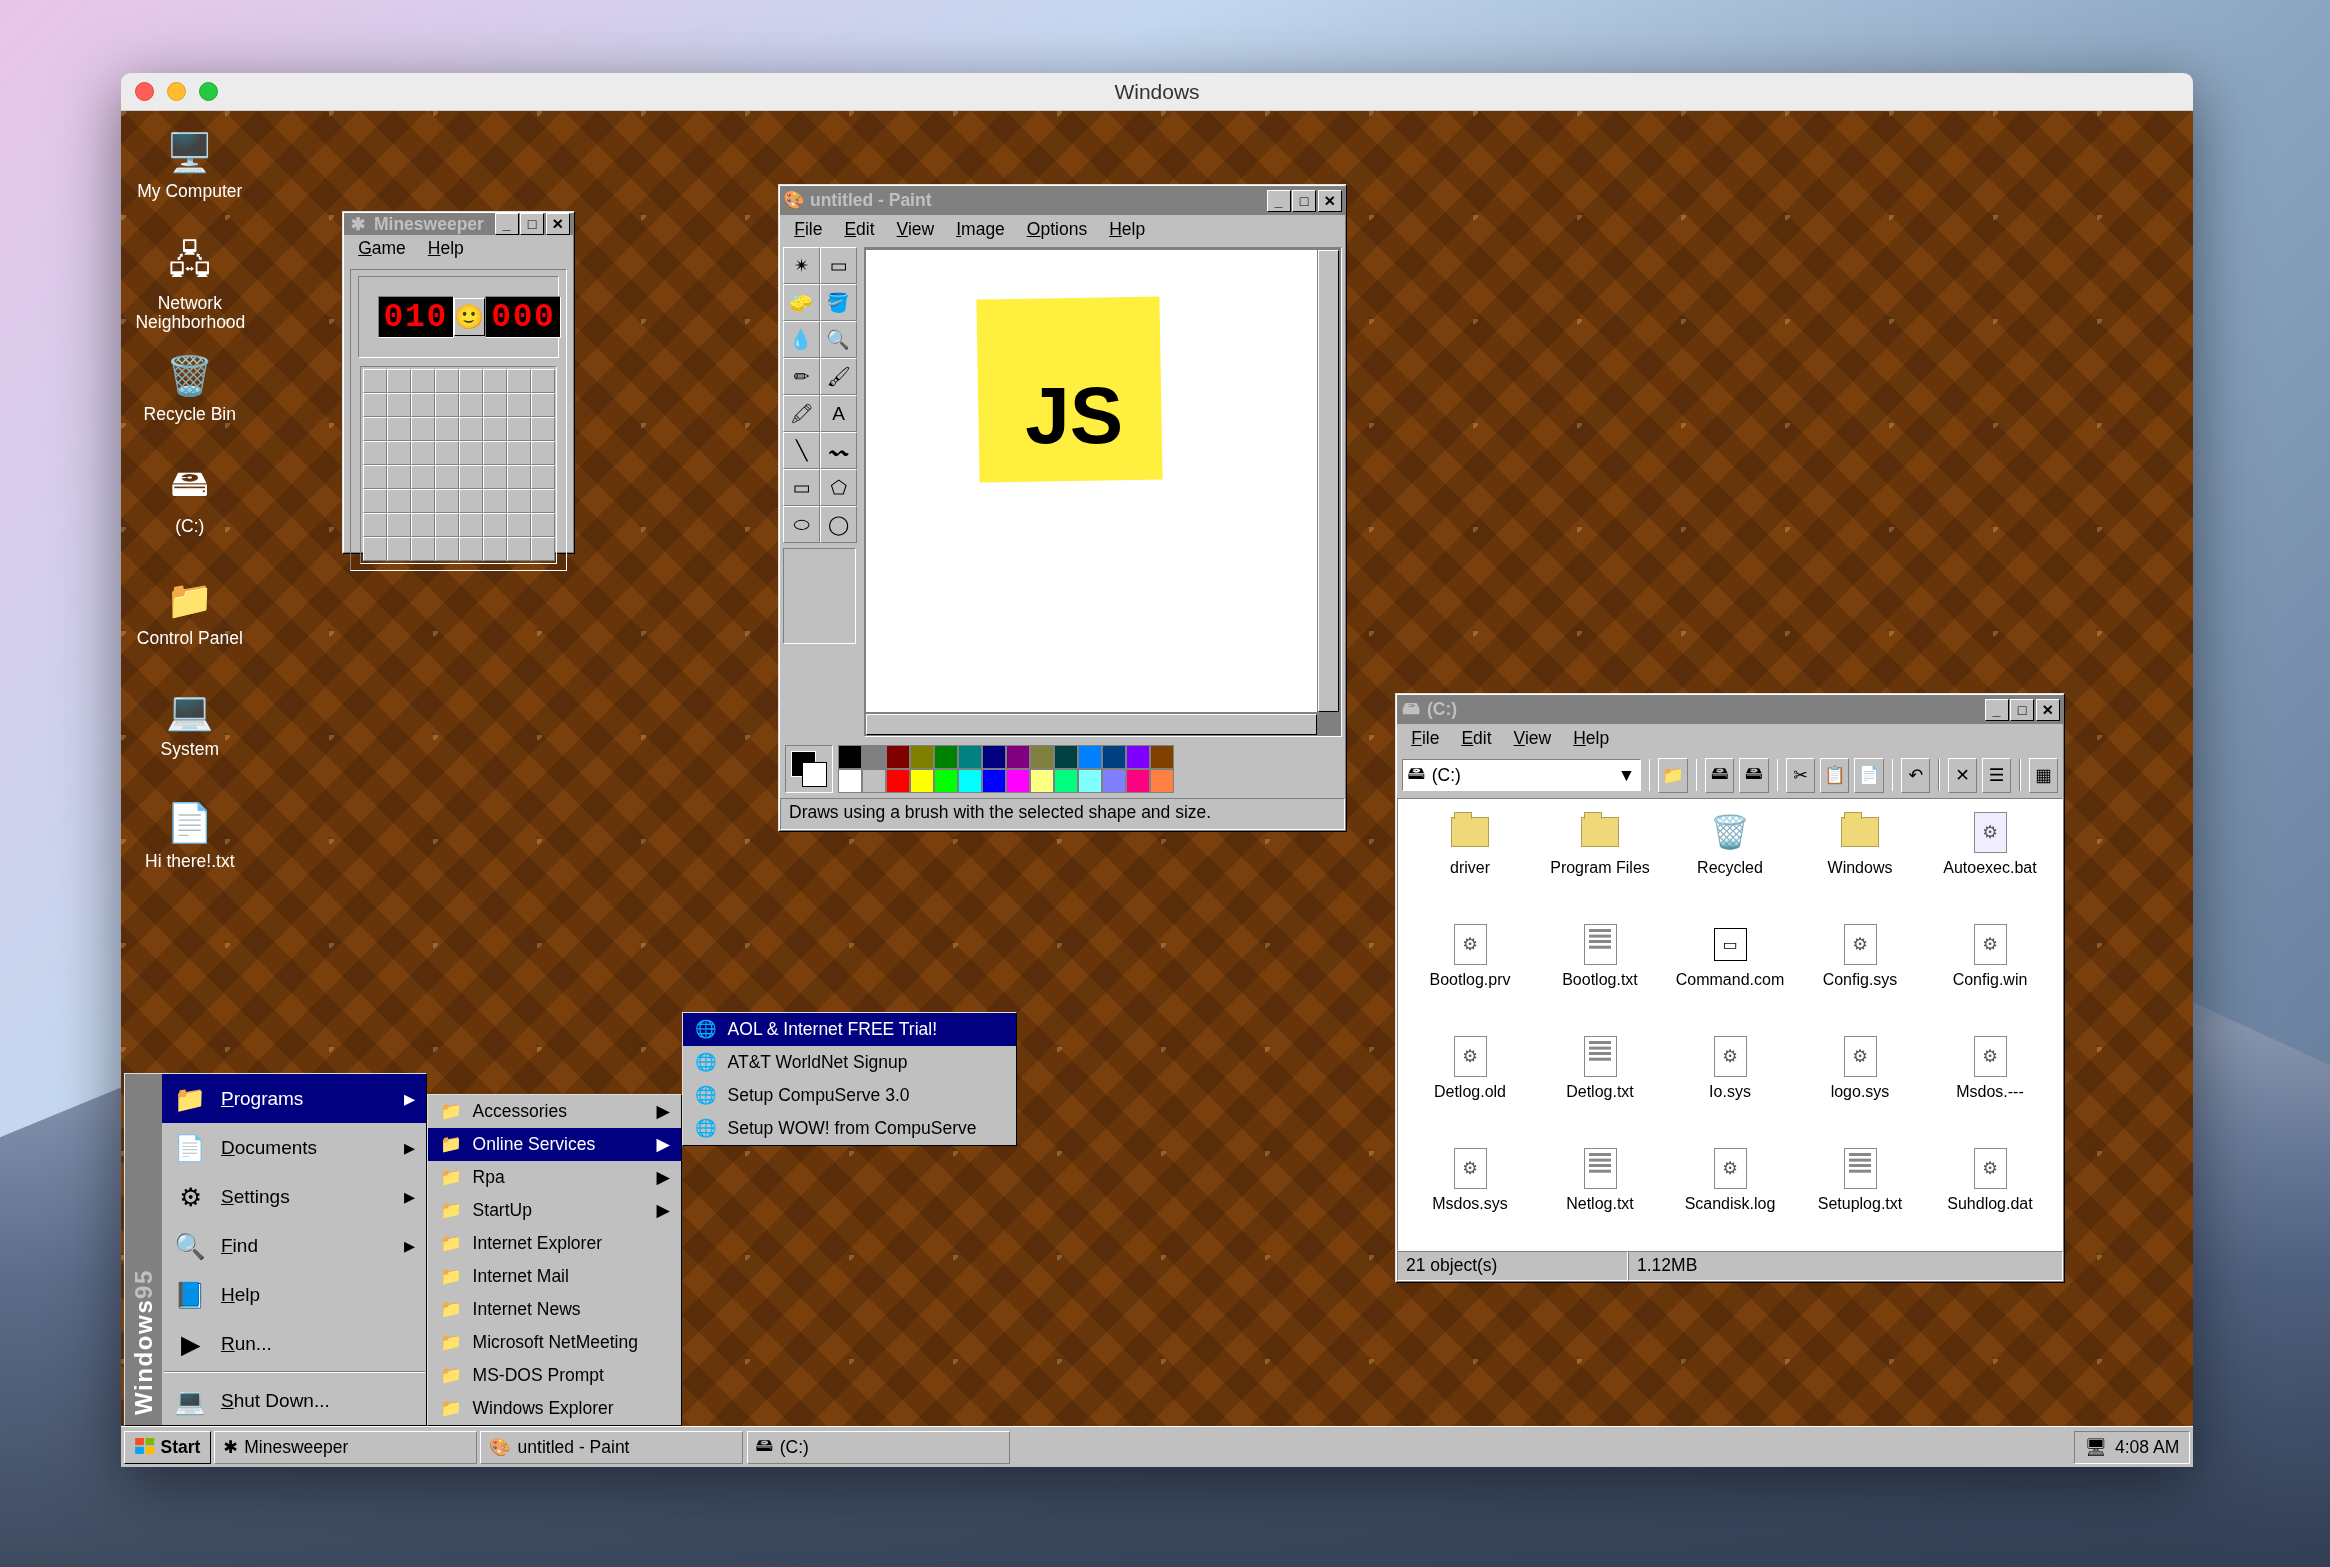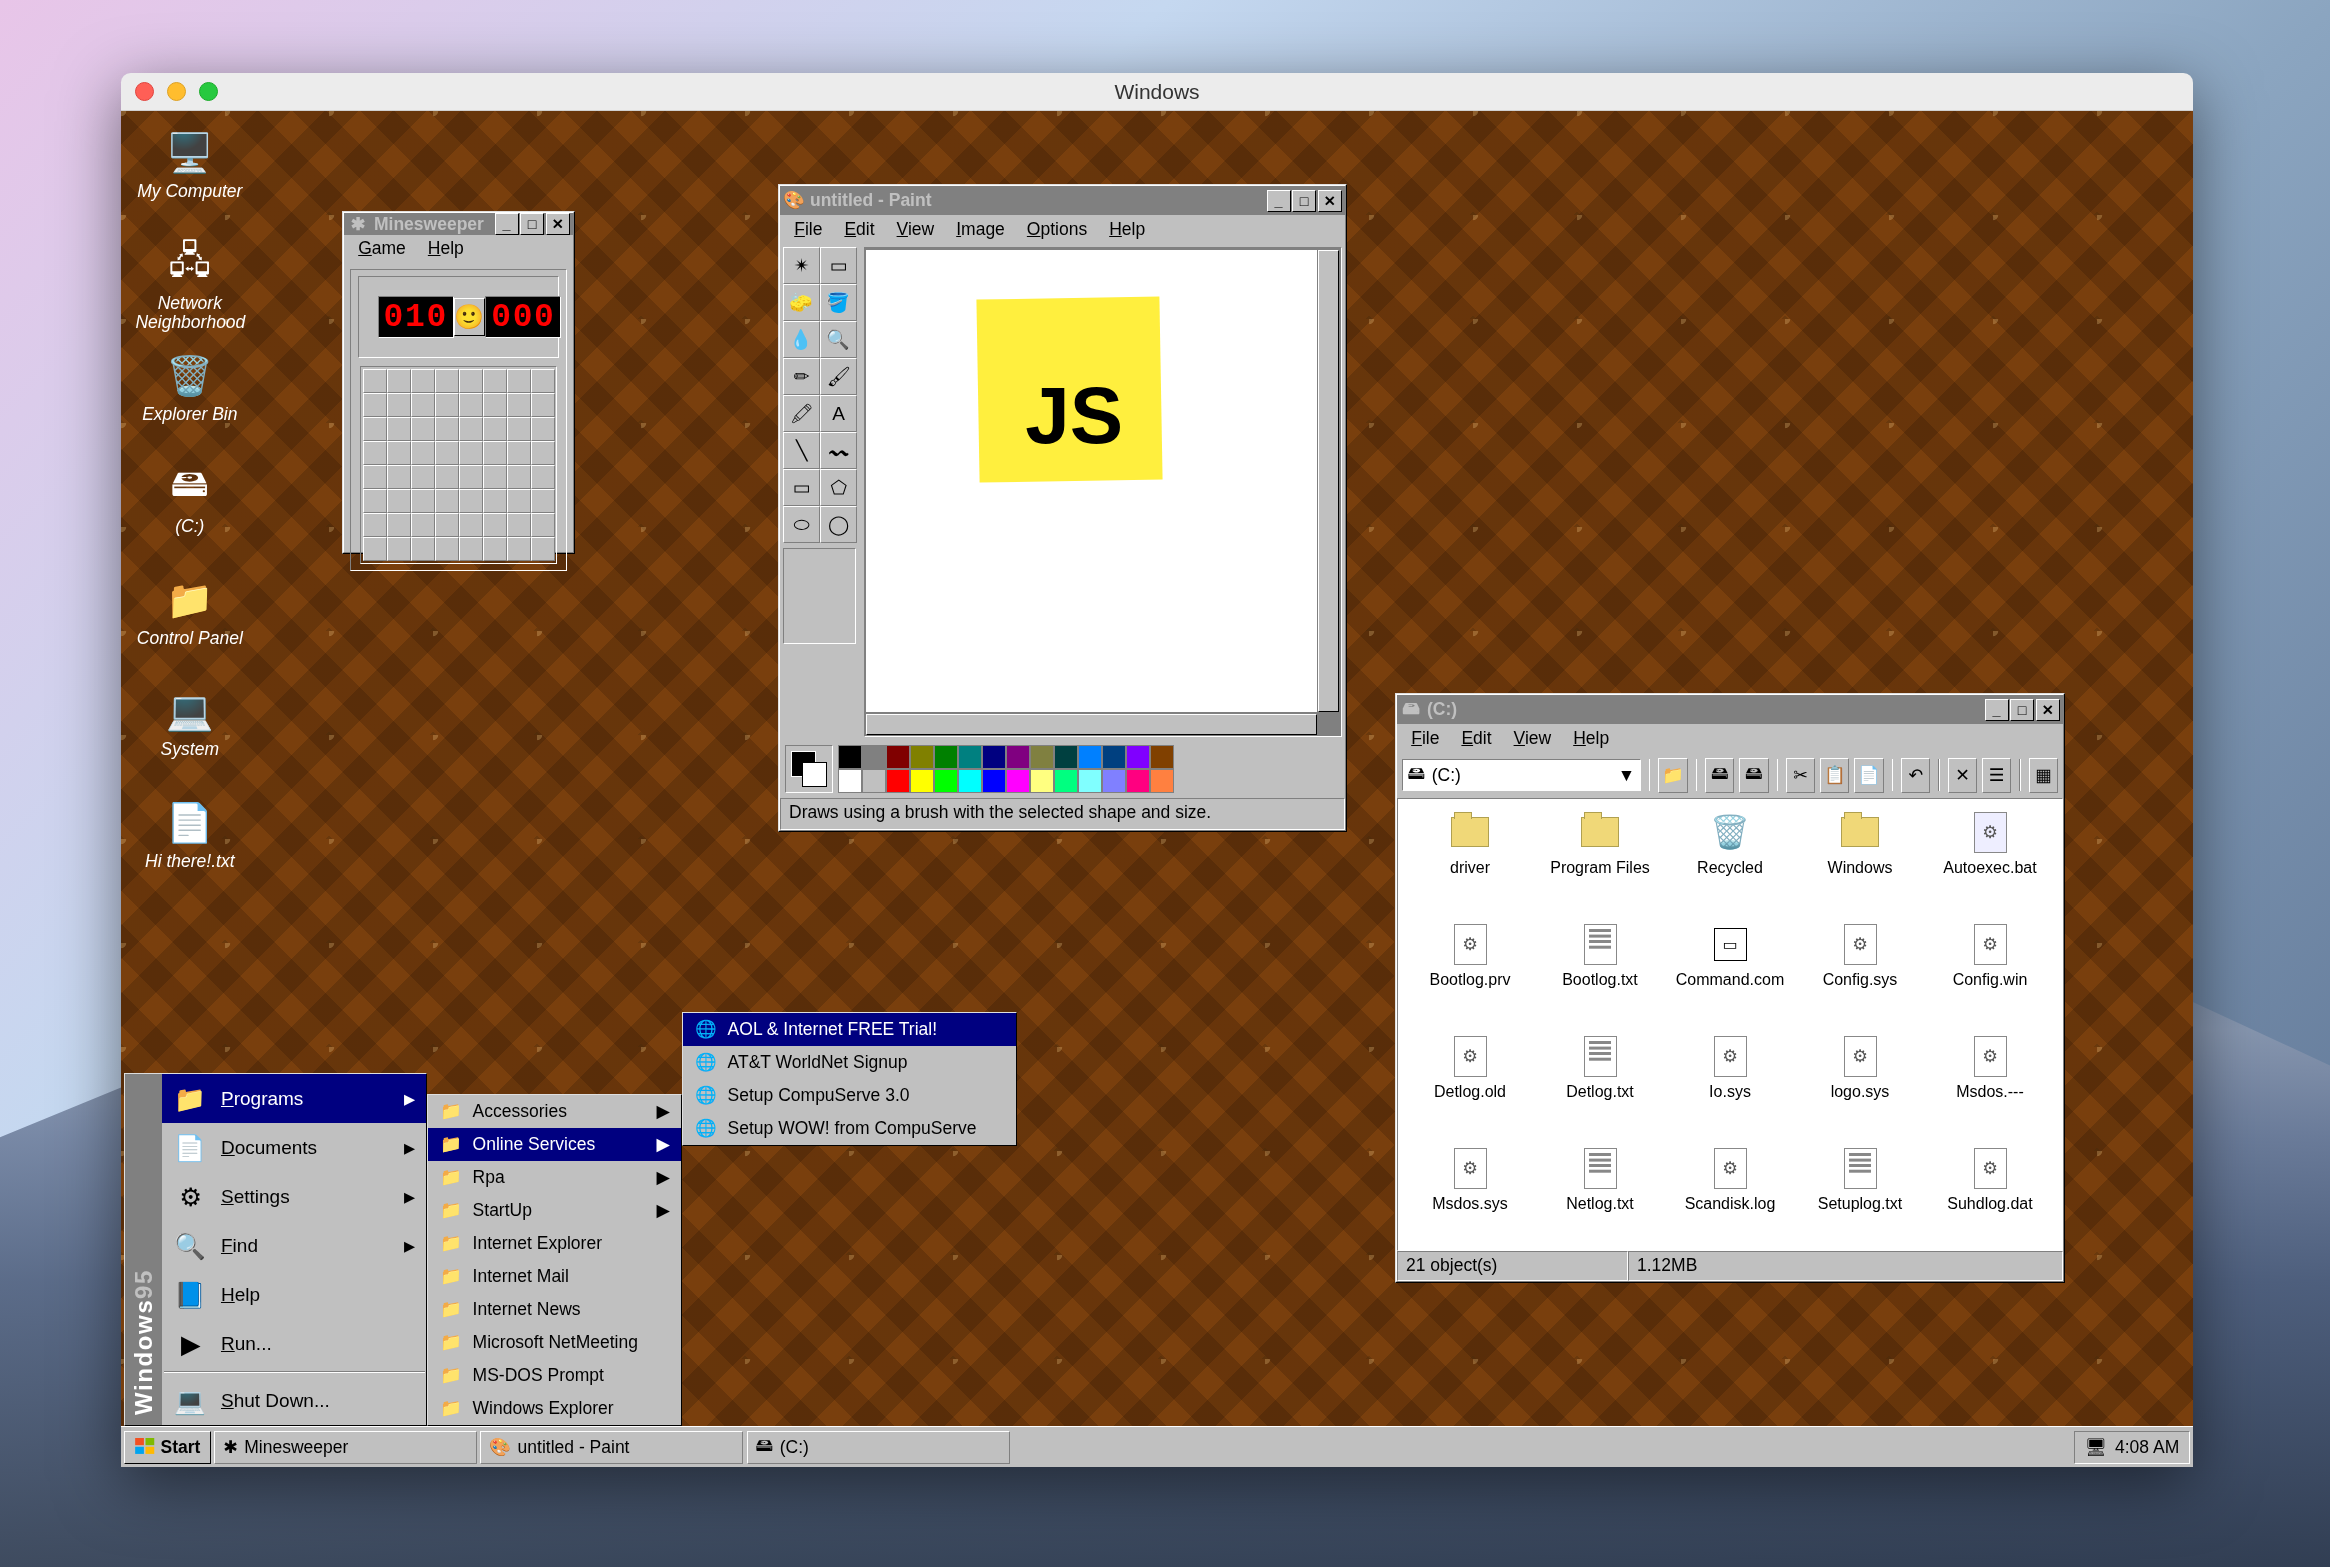--- a/index.html
+++ b/index.html
@@ -49,21 +49,21 @@
   position: absolute; inset: 0;
   background-image:
     linear-gradient(45deg, rgba(60,40,10,0.25) 0px, rgba(60,40,10,0.25) 2.4px, transparent 2.4px, transparent 72px),
     linear-gradient(-45deg, rgba(60,40,10,0.25) 0px, rgba(60,40,10,0.25) 2.4px, transparent 2.4px, transparent 72px),
     radial-gradient(circle at 0 0, rgba(255,220,150,0.25) 4.8px, transparent 5.6px);
   background-size: 104px 104px, 104px 104px, 104px 104px;
 }
 
 .desk-icon { position: absolute; width: 112px; text-align: center; color: #fff; font-size: 17.5px; }
 .desk-icon .icn { width: 51px; height: 51px; margin: 0 auto 3.2px; display:flex; align-items:center; justify-content:center; font-size:38px; }
-.desk-icon .lbl { background: rgba(0,0,128,0); padding: 0.8px 1.6px; line-height: 1.1; font-style: italic; }
+.desk-icon .lbl { background: rgba(0,0,128,0); padding: 0.8px 1.6px; line-height: 1.1; }
 
 .win { position: absolute; background: #c0c0c0;
   border: 1.6px solid; border-color: #dfdfdf #000 #000 #dfdfdf; }
 .win .inner { border: 1.6px solid; border-color: #fff #808080 #808080 #fff; height: 100%; display:flex; flex-direction:column; }
 .titlebar { height: 29px; background: #000080; color: #fff; display:flex; align-items:center; padding: 0 3.2px; font-size: 17.5px; font-weight: bold; }
 .titlebar.inactive { background: #808080; color: #c0c0c0; }
 .titlebar .ticon { width: 22px; height: 22px; margin-right: 4.8px; display:inline-flex; align-items:center; justify-content:center; }
 .titlebar .spacer { flex: 1; }
 .win-btn { width: 24px; height: 22px; background:#c0c0c0; border:1.6px solid; border-color:#fff #000 #000 #fff; margin-left:1.6px; font-size:14.4px; font-weight:bold; color:#000; display:flex; align-items:center; justify-content:center; }
 .menubar { height: 29px; display:flex; align-items:center; padding: 0 3.2px; font-size: 17.5px; background:#c0c0c0; }
@@ -147,21 +147,21 @@
           <div class="desk-icon" style="top: 16px; left: 12.8px;">
             <div class="icn">🖥️</div>
             <div class="lbl">My Computer</div>
           </div>
           <div class="desk-icon" style="top: 128px; left: 12.8px;">
             <div class="icn">🖧</div>
             <div class="lbl">Network Neighborhood</div>
           </div>
           <div class="desk-icon" style="top: 239px; left: 12.8px;">
             <div class="icn">🗑️</div>
-            <div class="lbl">Explorer Bin</div>
+            <div class="lbl">Recycle Bin</div>
           </div>
           <div class="desk-icon" style="top: 351px; left: 12.8px;">
             <div class="icn">🖴</div>
             <div class="lbl">(C:)</div>
           </div>
           <div class="desk-icon" style="top: 463px; left: 12.8px;">
             <div class="icn">📁</div>
             <div class="lbl">Control Panel</div>
           </div>
           <div class="desk-icon" style="top: 574px; left: 12.8px;">

